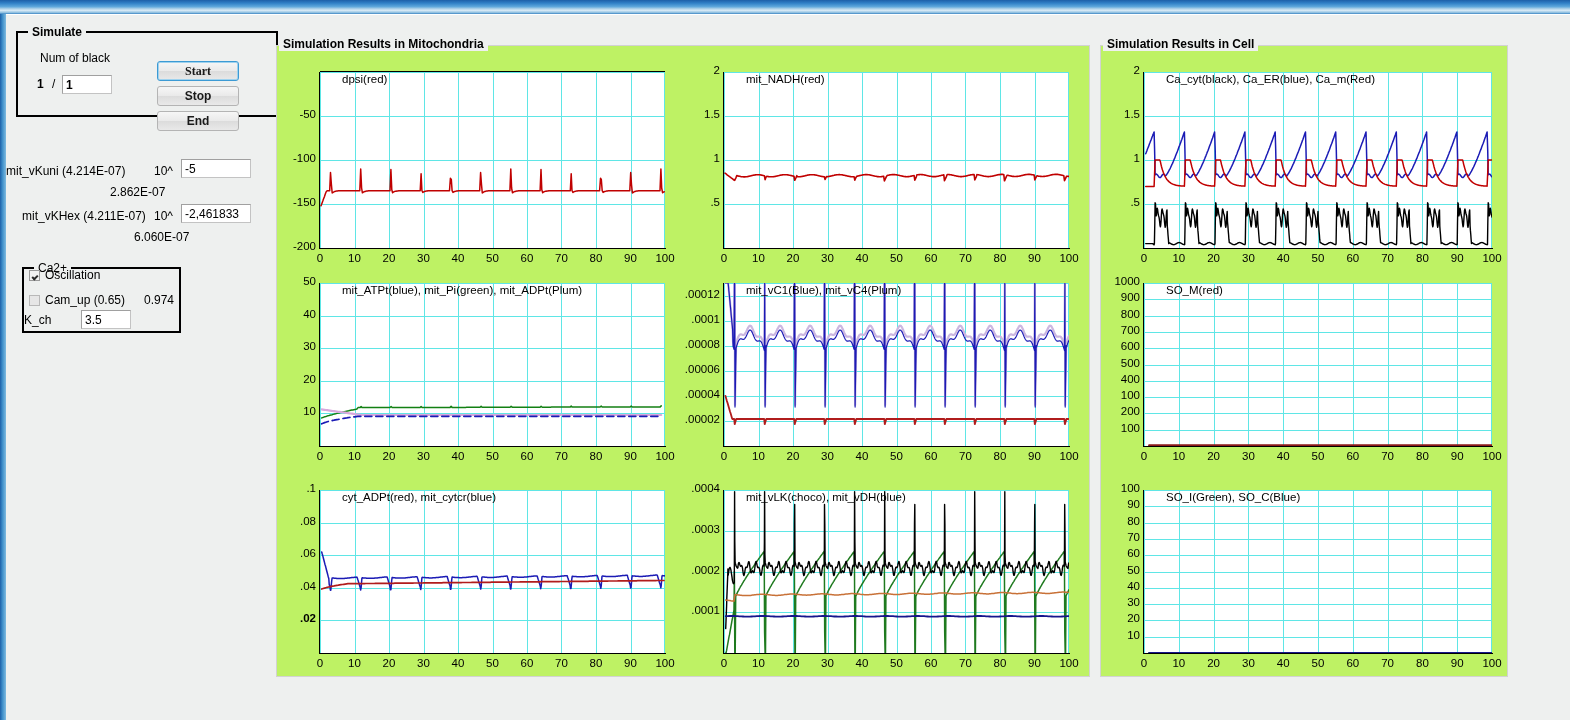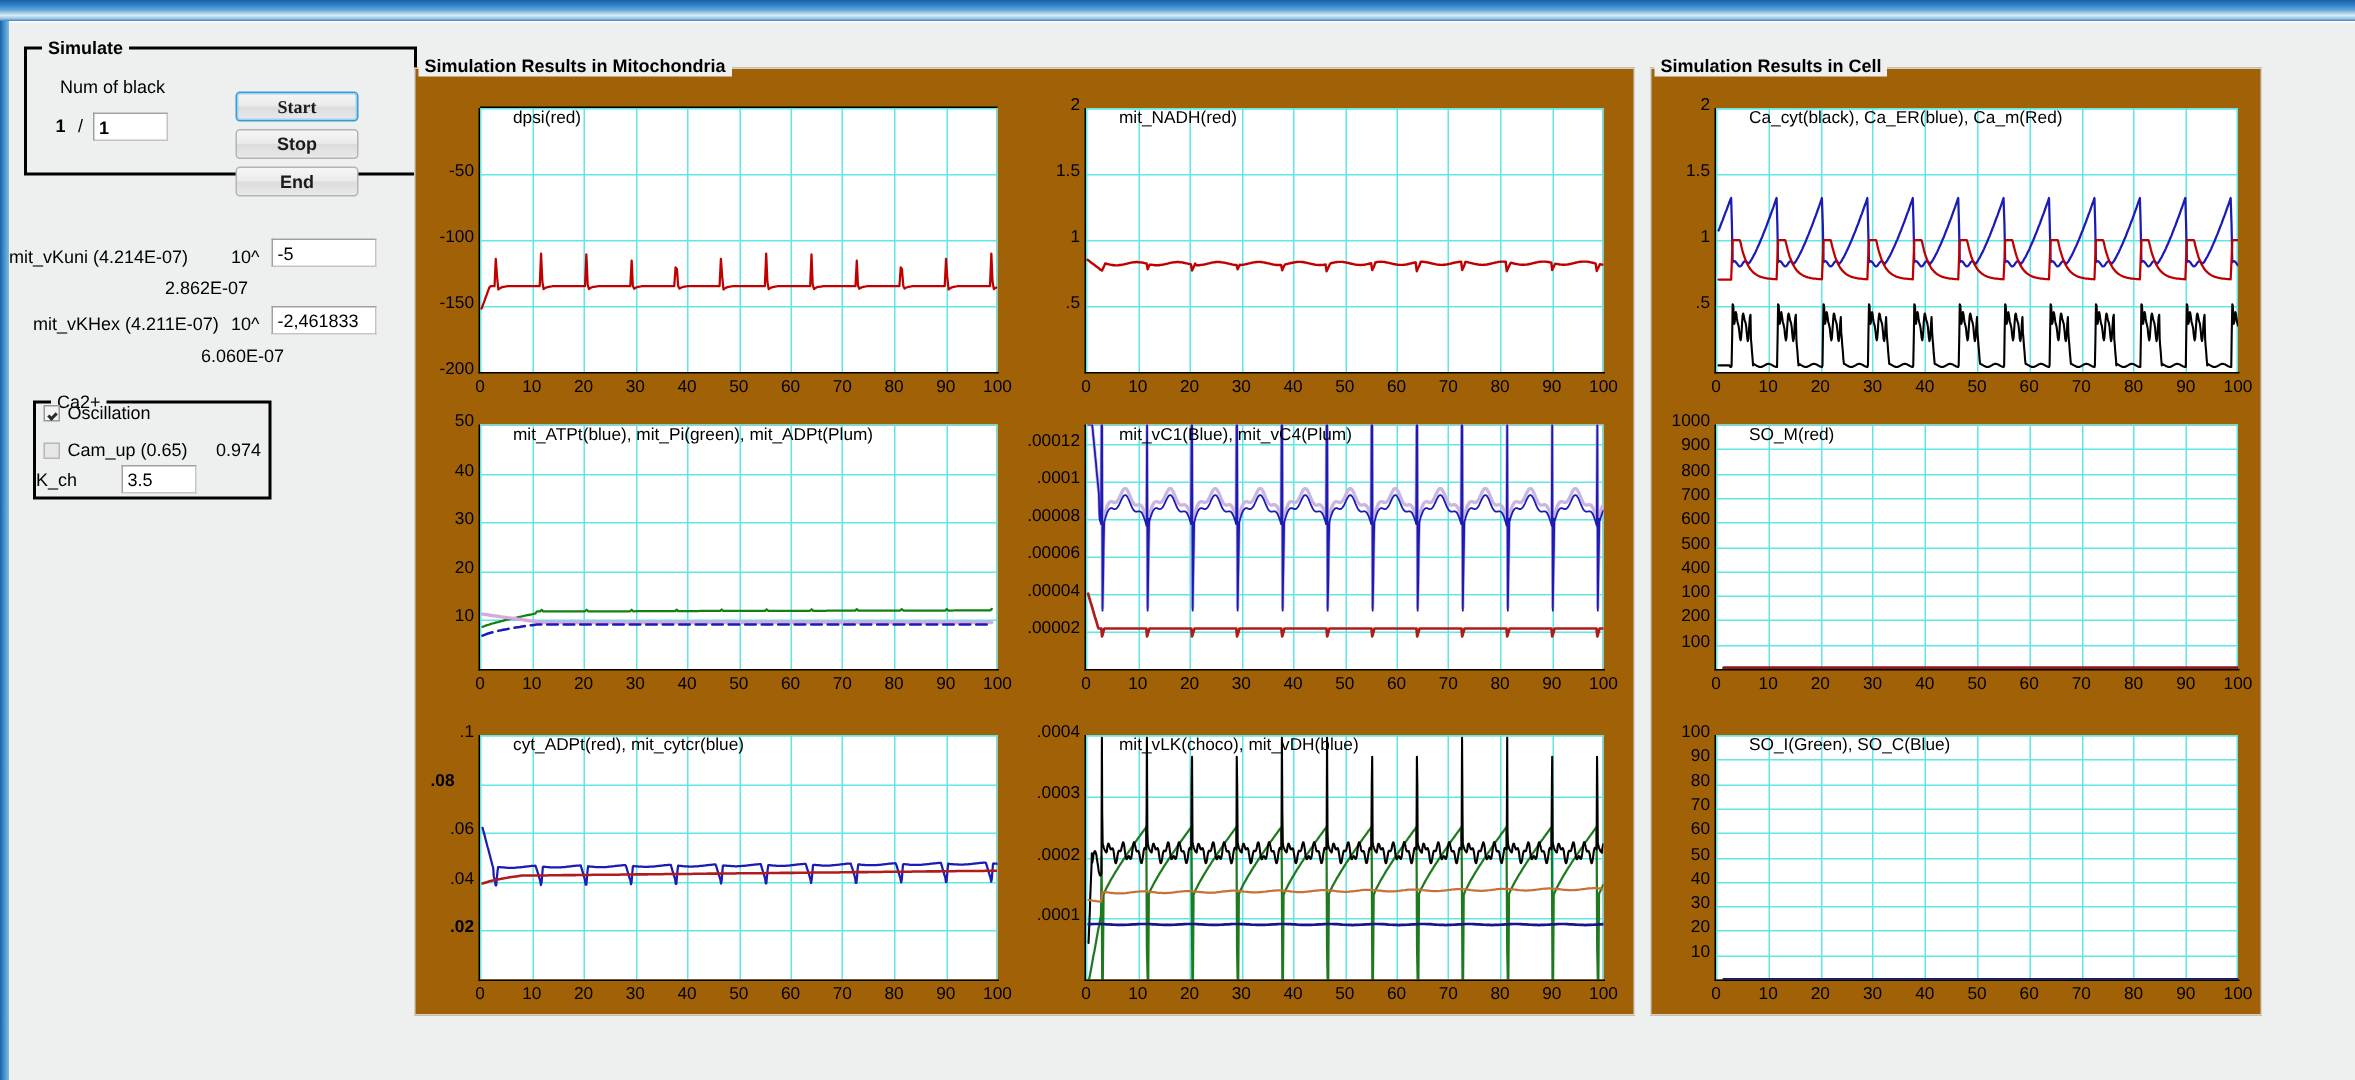--- a/index.html
+++ b/index.html
@@ -65,21 +65,21 @@
   .ck.checked::after{
     content:"";position:absolute;left:2px;top:4px;width:4px;height:2px;
     border-left:2px solid #2b2b2b;border-bottom:2px solid #2b2b2b;
     transform:rotate(-45deg);
   }
   .ck.dim{background:#e6e6e6;border-color:#b8b8b8;}
 
   #ca2-box{left:16px;top:252px;width:155px;height:62px;}
 
   
-  .panel{position:absolute;border:1px solid #d2d2d2;background:#a16207;}
+  .panel{position:absolute;border:1px solid #d2d2d2;background:#bef264;}
   .panel-title{
     position:absolute;background:#eef0ef;padding:0 4px;
     font-weight:bold;font-size:12px;white-space:nowrap;top:-8px;left:4px;
   }
   .plotbox{position:absolute;background:#ffffff;overflow:hidden;}
   .legend{
     position:absolute;font-size:11.5px;color:#000;white-space:nowrap;
     z-index:6;pointer-events:none;
   }
   .ytick{
@@ -448,21 +448,21 @@
         </svg>
         <svg width="345" height="163" class="series">
           <path d="M1.7,61.9L2.1,63.5L2.6,65.1L3.0,66.6L3.4,68.2L3.8,69.8L4.2,71.3L4.6,72.9L5.0,74.5L5.5,76.0L5.9,77.6L6.3,79.2L6.7,80.7L7.1,82.3L7.5,83.8L7.9,85.4L8.3,87.0L8.8,88.5L9.2,94.3L9.6,95.7L10.0,97.1L10.4,100.2L10.8,100.2L11.2,95.7L11.7,90.8L12.1,88.0L12.5,88.0L12.9,88.0L13.3,88.1L13.7,88.1L14.1,88.2L14.6,88.2L15.0,88.2L15.4,88.3L15.8,88.3L16.2,88.3L16.6,88.4L17.0,88.4L17.5,88.4L17.9,88.5L18.3,88.5L18.7,88.5L19.1,88.5L19.5,88.5L19.9,88.5L20.4,88.5L20.8,88.5L21.2,88.5L21.6,88.5L22.0,88.5L22.4,88.5L22.8,88.5L23.3,88.5L23.7,88.4L24.1,88.4L24.5,88.4L24.9,88.3L25.3,88.3L25.7,88.3L26.2,88.2L26.6,88.2L27.0,88.2L27.4,88.1L27.8,88.1L28.2,88.0L28.6,88.0L29.0,87.9L29.5,87.9L29.9,87.8L30.3,87.8L30.7,87.7L31.1,87.7L31.5,87.6L31.9,87.6L32.4,87.5L32.8,87.5L33.2,87.4L33.6,87.4L34.0,87.4L34.4,87.3L34.8,87.3L35.3,87.3L35.7,87.2L36.1,87.2L36.5,87.2L36.9,87.1L37.3,88.0L37.7,89.3L38.2,90.7L38.6,92.1L39.0,93.4L39.4,94.8L39.8,96.2L40.2,97.5L40.6,100.0L41.1,97.9L41.5,93.0L41.9,88.1L42.3,87.8L42.7,87.8L43.1,87.9L43.5,87.9L44.0,87.9L44.4,88.0L44.8,88.0L45.2,88.1L45.6,88.1L46.0,88.1L46.4,88.2L46.9,88.2L47.3,88.2L47.7,88.2L48.1,88.3L48.5,88.3L48.9,88.3L49.3,88.3L49.7,88.3L50.2,88.3L50.6,88.3L51.0,88.3L51.4,88.3L51.8,88.3L52.2,88.3L52.6,88.3L53.1,88.3L53.5,88.2L53.9,88.2L54.3,88.2L54.7,88.1L55.1,88.1L55.5,88.1L56.0,88.0L56.4,88.0L56.8,88.0L57.2,87.9L57.6,87.9L58.0,87.8L58.4,87.8L58.9,87.7L59.3,87.7L59.7,87.6L60.1,87.6L60.5,87.5L60.9,87.5L61.3,87.4L61.8,87.4L62.2,87.3L62.6,87.3L63.0,87.2L63.4,87.2L63.8,87.2L64.2,87.1L64.7,87.1L65.1,87.1L65.5,87.0L65.9,87.0L66.3,87.0L66.7,86.9L67.1,86.9L67.6,88.5L68.0,89.8L68.4,91.2L68.8,92.6L69.2,93.9L69.6,95.3L70.0,96.7L70.4,99.7L70.9,99.7L71.3,95.3L71.7,90.4L72.1,87.5L72.5,87.6L72.9,87.6L73.3,87.7L73.8,87.7L74.2,87.7L74.6,87.8L75.0,87.8L75.4,87.9L75.8,87.9L76.2,87.9L76.7,88.0L77.1,88.0L77.5,88.0L77.9,88.0L78.3,88.0L78.7,88.1L79.1,88.1L79.6,88.1L80.0,88.1L80.4,88.1L80.8,88.1L81.2,88.1L81.6,88.1L82.0,88.1L82.5,88.1L82.9,88.0L83.3,88.0L83.7,88.0L84.1,88.0L84.5,88.0L84.9,87.9L85.4,87.9L85.8,87.8L86.2,87.8L86.6,87.8L87.0,87.7L87.4,87.7L87.8,87.6L88.3,87.6L88.7,87.5L89.1,87.5L89.5,87.4L89.9,87.4L90.3,87.3L90.7,87.3L91.1,87.2L91.6,87.2L92.0,87.1L92.4,87.1L92.8,87.1L93.2,87.0L93.6,87.0L94.0,86.9L94.5,86.9L94.9,86.9L95.3,86.8L95.7,86.8L96.1,86.8L96.5,86.7L96.9,86.7L97.4,87.6L97.8,88.9L98.2,90.3L98.6,91.7L99.0,93.0L99.4,94.4L99.8,95.8L100.3,97.1L100.7,99.5L101.1,97.5L101.5,92.6L101.9,87.7L102.3,87.3L102.7,87.4L103.2,87.4L103.6,87.5L104.0,87.5L104.4,87.5L104.8,87.6L105.2,87.6L105.6,87.7L106.1,87.7L106.5,87.7L106.9,87.8L107.3,87.8L107.7,87.8L108.1,87.8L108.5,87.8L109.0,87.9L109.4,87.9L109.8,87.9L110.2,87.9L110.6,87.9L111.0,87.9L111.4,87.9L111.8,87.9L112.3,87.9L112.7,87.8L113.1,87.8L113.5,87.8L113.9,87.8L114.3,87.8L114.7,87.7L115.2,87.7L115.6,87.7L116.0,87.6L116.4,87.6L116.8,87.5L117.2,87.5L117.6,87.4L118.1,87.4L118.5,87.4L118.9,87.3L119.3,87.3L119.7,87.2L120.1,87.2L120.5,87.1L121.0,87.1L121.4,87.0L121.8,87.0L122.2,86.9L122.6,86.9L123.0,86.8L123.4,86.8L123.9,86.7L124.3,86.7L124.7,86.7L125.1,86.6L125.5,86.6L125.9,86.6L126.3,86.5L126.8,86.5L127.2,86.5L127.6,88.0L128.0,89.4L128.4,90.8L128.8,92.1L129.2,93.5L129.7,94.9L130.1,96.2L130.5,99.3L130.9,99.3L131.3,94.8L131.7,89.9L132.1,87.1L132.5,87.1L133.0,87.2L133.4,87.2L133.8,87.3L134.2,87.3L134.6,87.4L135.0,87.4L135.4,87.4L135.9,87.5L136.3,87.5L136.7,87.5L137.1,87.6L137.5,87.6L137.9,87.6L138.3,87.6L138.8,87.6L139.2,87.7L139.6,87.7L140.0,87.7L140.4,87.7L140.8,87.7L141.2,87.7L141.7,87.7L142.1,87.7L142.5,87.6L142.9,87.6L143.3,87.6L143.7,87.6L144.1,87.6L144.6,87.5L145.0,87.5L145.4,87.5L145.8,87.4L146.2,87.4L146.6,87.3L147.0,87.3L147.5,87.3L147.9,87.2L148.3,87.2L148.7,87.1L149.1,87.1L149.5,87.0L149.9,87.0L150.4,86.9L150.8,86.9L151.2,86.8L151.6,86.8L152.0,86.7L152.4,86.7L152.8,86.6L153.2,86.6L153.7,86.5L154.1,86.5L154.5,86.5L154.9,86.4L155.3,86.4L155.7,86.4L156.1,86.3L156.6,86.3L157.0,86.3L157.4,87.1L157.8,88.5L158.2,89.9L158.6,91.2L159.0,92.6L159.5,94.0L159.9,95.3L160.3,96.7L160.7,99.1L161.1,97.1L161.5,92.2L161.9,87.3L162.4,86.9L162.8,87.0L163.2,87.0L163.6,87.0L164.0,87.1L164.4,87.1L164.8,87.2L165.3,87.2L165.7,87.2L166.1,87.3L166.5,87.3L166.9,87.3L167.3,87.4L167.7,87.4L168.2,87.4L168.6,87.4L169.0,87.4L169.4,87.4L169.8,87.5L170.2,87.5L170.6,87.5L171.1,87.5L171.5,87.5L171.9,87.4L172.3,87.4L172.7,87.4L173.1,87.4L173.5,87.4L173.9,87.4L174.4,87.3L174.8,87.3L175.2,87.3L175.6,87.2L176.0,87.2L176.4,87.2L176.8,87.1L177.3,87.1L177.7,87.0L178.1,87.0L178.5,86.9L178.9,86.9L179.3,86.8L179.7,86.8L180.2,86.7L180.6,86.7L181.0,86.6L181.4,86.6L181.8,86.5L182.2,86.5L182.6,86.4L183.1,86.4L183.5,86.4L183.9,86.3L184.3,86.3L184.7,86.2L185.1,86.2L185.5,86.2L186.0,86.1L186.4,86.1L186.8,86.1L187.2,86.1L187.6,87.6L188.0,89.0L188.4,90.3L188.9,91.7L189.3,93.1L189.7,94.4L190.1,95.8L190.5,98.9L190.9,98.9L191.3,94.4L191.8,89.5L192.2,86.7L192.6,86.7L193.0,86.8L193.4,86.8L193.8,86.9L194.2,86.9L194.6,86.9L195.1,87.0L195.5,87.0L195.9,87.0L196.3,87.1L196.7,87.1L197.1,87.1L197.5,87.2L198.0,87.2L198.4,87.2L198.8,87.2L199.2,87.2L199.6,87.2L200.0,87.2L200.4,87.2L200.9,87.2L201.3,87.2L201.7,87.2L202.1,87.2L202.5,87.2L202.9,87.2L203.3,87.2L203.8,87.2L204.2,87.1L204.6,87.1L205.0,87.1L205.4,87.0L205.8,87.0L206.2,87.0L206.7,86.9L207.1,86.9L207.5,86.8L207.9,86.8L208.3,86.7L208.7,86.7L209.1,86.6L209.6,86.6L210.0,86.5L210.4,86.5L210.8,86.4L211.2,86.4L211.6,86.3L212.0,86.3L212.5,86.3L212.9,86.2L213.3,86.2L213.7,86.1L214.1,86.1L214.5,86.0L214.9,86.0L215.3,86.0L215.8,85.9L216.2,85.9L216.6,85.9L217.0,85.9L217.4,86.7L217.8,88.1L218.2,89.4L218.7,90.8L219.1,92.2L219.5,93.5L219.9,94.9L220.3,96.3L220.7,98.7L221.1,96.6L221.6,91.7L222.0,86.9L222.4,86.5L222.8,86.5L223.2,86.6L223.6,86.6L224.0,86.7L224.5,86.7L224.9,86.7L225.3,86.8L225.7,86.8L226.1,86.8L226.5,86.9L226.9,86.9L227.4,86.9L227.8,87.0L228.2,87.0L228.6,87.0L229.0,87.0L229.4,87.0L229.8,87.0L230.3,87.0L230.7,87.0L231.1,87.0L231.5,87.0L231.9,87.0L232.3,87.0L232.7,87.0L233.2,87.0L233.6,87.0L234.0,86.9L234.4,86.9L234.8,86.9L235.2,86.8L235.6,86.8L236.0,86.8L236.5,86.7L236.9,86.7L237.3,86.6L237.7,86.6L238.1,86.5L238.5,86.5L238.9,86.5L239.4,86.4L239.8,86.4L240.2,86.3L240.6,86.3L241.0,86.2L241.4,86.2L241.8,86.1L242.3,86.1L242.7,86.0L243.1,86.0L243.5,85.9L243.9,85.9L244.3,85.8L244.7,85.8L245.2,85.8L245.6,85.7L246.0,85.7L246.4,85.7L246.8,85.7L247.2,85.7L247.6,87.2L248.1,88.5L248.5,89.9L248.9,91.3L249.3,92.6L249.7,94.0L250.1,95.4L250.5,98.5L251.0,98.5L251.4,94.0L251.8,89.1L252.2,86.3L252.6,86.3L253.0,86.3L253.4,86.4L253.9,86.4L254.3,86.5L254.7,86.5L255.1,86.5L255.5,86.6L255.9,86.6L256.3,86.6L256.7,86.7L257.2,86.7L257.6,86.7L258.0,86.8L258.4,86.8L258.8,86.8L259.2,86.8L259.6,86.8L260.1,86.8L260.5,86.8L260.9,86.8L261.3,86.8L261.7,86.8L262.1,86.8L262.5,86.8L263.0,86.8L263.4,86.8L263.8,86.7L264.2,86.7L264.6,86.7L265.0,86.6L265.4,86.6L265.9,86.6L266.3,86.5L266.7,86.5L267.1,86.5L267.5,86.4L267.9,86.4L268.3,86.3L268.8,86.3L269.2,86.2L269.6,86.2L270.0,86.1L270.4,86.1L270.8,86.0L271.2,86.0L271.7,85.9L272.1,85.9L272.5,85.8L272.9,85.8L273.3,85.7L273.7,85.7L274.1,85.7L274.6,85.6L275.0,85.6L275.4,85.5L275.8,85.5L276.2,85.5L276.6,85.5L277.0,85.4L277.4,86.3L277.9,87.6L278.3,89.0L278.7,90.4L279.1,91.7L279.5,93.1L279.9,94.5L280.3,95.8L280.8,98.3L281.2,96.2L281.6,91.3L282.0,86.4L282.4,86.1L282.8,86.1L283.2,86.1L283.7,86.2L284.1,86.2L284.5,86.3L284.9,86.3L285.3,86.3L285.7,86.4L286.1,86.4L286.6,86.5L287.0,86.5L287.4,86.5L287.8,86.5L288.2,86.6L288.6,86.6L289.0,86.6L289.5,86.6L289.9,86.6L290.3,86.6L290.7,86.6L291.1,86.6L291.5,86.6L291.9,86.6L292.4,86.6L292.8,86.6L293.2,86.6L293.6,86.5L294.0,86.5L294.4,86.5L294.8,86.4L295.3,86.4L295.7,86.4L296.1,86.3L296.5,86.3L296.9,86.3L297.3,86.2L297.7,86.2L298.1,86.1L298.6,86.1L299.0,86.0L299.4,86.0L299.8,85.9L300.2,85.9L300.6,85.8L301.0,85.8L301.5,85.7L301.9,85.7L302.3,85.6L302.7,85.6L303.1,85.5L303.5,85.5L303.9,85.5L304.4,85.4L304.8,85.4L305.2,85.4L305.6,85.3L306.0,85.3L306.4,85.3L306.8,85.2L307.3,85.2L307.7,86.8L308.1,88.1L308.5,89.5L308.9,90.9L309.3,92.2L309.7,93.6L310.2,94.9L310.6,98.0L311.0,98.0L311.4,93.6L311.8,88.7L312.2,85.8L312.6,85.9L313.1,85.9L313.5,86.0L313.9,86.0L314.3,86.0L314.7,86.1L315.1,86.1L315.5,86.2L316.0,86.2L316.4,86.2L316.8,86.3L317.2,86.3L317.6,86.3L318.0,86.3L318.4,86.3L318.8,86.4L319.3,86.4L319.7,86.4L320.1,86.4L320.5,86.4L320.9,86.4L321.3,86.4L321.7,86.4L322.2,86.4L322.6,86.4L323.0,86.3L323.4,86.3L323.8,86.3L324.2,86.3L324.6,86.3L325.1,86.2L325.5,86.2L325.9,86.1L326.3,86.1L326.7,86.1L327.1,86.0L327.5,86.0L328.0,85.9L328.4,85.9L328.8,85.8L329.2,85.8L329.6,85.7L330.0,85.7L330.4,85.6L330.9,85.6L331.3,85.5L331.7,85.5L332.1,85.4L332.5,85.4L332.9,85.4L333.3,85.3L333.8,85.3L334.2,85.2L334.6,85.2L335.0,85.2L335.4,85.1L335.8,85.1L336.2,85.1L336.7,85.0L337.1,85.0L337.5,85.9L337.9,87.2L338.3,88.6L338.7,90.0L339.1,91.3L339.5,92.7L340.0,94.1L340.4,95.4L340.8,97.8L341.2,95.8L341.6,90.9L342.0,86.0L342.4,85.6L342.9,85.7L343.3,85.7L343.7,85.8L344.1,85.8L344.5,85.8L344.9,85.9" fill="none" stroke="#1b1bb5" stroke-width="1.5" stroke-linejoin="round" stroke-linecap="round"></path>
           <path d="M1.7,99.0L3.1,98.5L4.5,98.1L5.9,97.7L7.2,97.3L8.6,97.0L10.0,96.7L11.4,96.4L12.8,96.1L14.1,95.9L15.5,95.6L16.9,95.4L18.3,95.2L19.7,94.9L21.0,94.7L22.4,94.5L23.8,94.3L25.2,94.1L26.6,93.9L27.9,93.7L29.3,93.7L30.7,93.7L32.1,93.7L33.5,93.7L34.8,93.7L36.2,93.6L37.6,93.6L39.0,93.6L40.4,93.6L41.7,93.6L43.1,93.6L44.5,93.6L45.9,93.5L47.3,93.5L48.6,93.5L50.0,93.5L51.4,93.5L52.8,93.5L54.2,93.5L55.5,93.4L56.9,93.4L58.3,93.4L59.7,93.4L61.1,93.4L62.4,93.4L63.8,93.4L65.2,93.3L66.6,93.3L68.0,93.3L69.3,93.3L70.7,93.3L72.1,93.3L73.5,93.3L74.9,93.2L76.2,93.2L77.6,93.2L79.0,93.2L80.4,93.2L81.8,93.2L83.1,93.2L84.5,93.1L85.9,93.1L87.3,93.1L88.7,93.1L90.0,93.1L91.4,93.1L92.8,93.1L94.2,93.0L95.6,93.0L96.9,93.0L98.3,93.0L99.7,93.0L101.1,93.0L102.5,93.0L103.8,92.9L105.2,92.9L106.6,92.9L108.0,92.9L109.4,92.9L110.7,92.9L112.1,92.9L113.5,92.8L114.9,92.8L116.3,92.8L117.6,92.8L119.0,92.8L120.4,92.8L121.8,92.8L123.2,92.7L124.5,92.7L125.9,92.7L127.3,92.7L128.7,92.7L130.1,92.7L131.4,92.7L132.8,92.6L134.2,92.6L135.6,92.6L137.0,92.6L138.3,92.6L139.7,92.6L141.1,92.6L142.5,92.5L143.9,92.5L145.2,92.5L146.6,92.5L148.0,92.5L149.4,92.5L150.8,92.5L152.1,92.4L153.5,92.4L154.9,92.4L156.3,92.4L157.7,92.4L159.0,92.4L160.4,92.4L161.8,92.3L163.2,92.3L164.6,92.3L165.9,92.3L167.3,92.3L168.7,92.3L170.1,92.3L171.5,92.2L172.8,92.2L174.2,92.2L175.6,92.2L177.0,92.2L178.4,92.2L179.7,92.2L181.1,92.1L182.5,92.1L183.9,92.1L185.3,92.1L186.6,92.1L188.0,92.1L189.4,92.1L190.8,92.0L192.2,92.0L193.5,92.0L194.9,92.0L196.3,92.0L197.7,92.0L199.1,92.0L200.4,91.9L201.8,91.9L203.2,91.9L204.6,91.9L206.0,91.9L207.3,91.9L208.7,91.9L210.1,91.9L211.5,91.8L212.9,91.8L214.2,91.8L215.6,91.8L217.0,91.8L218.4,91.8L219.8,91.8L221.1,91.7L222.5,91.7L223.9,91.7L225.3,91.7L226.7,91.7L228.0,91.7L229.4,91.7L230.8,91.6L232.2,91.6L233.6,91.6L234.9,91.6L236.3,91.6L237.7,91.6L239.1,91.6L240.5,91.5L241.8,91.5L243.2,91.5L244.6,91.5L246.0,91.5L247.4,91.5L248.7,91.5L250.1,91.4L251.5,91.4L252.9,91.4L254.3,91.4L255.6,91.4L257.0,91.4L258.4,91.4L259.8,91.3L261.2,91.3L262.5,91.3L263.9,91.3L265.3,91.3L266.7,91.3L268.1,91.3L269.4,91.2L270.8,91.2L272.2,91.2L273.6,91.2L275.0,91.2L276.3,91.2L277.7,91.2L279.1,91.1L280.5,91.1L281.9,91.1L283.2,91.1L284.6,91.1L286.0,91.1L287.4,91.1L288.8,91.0L290.1,91.0L291.5,91.0L292.9,91.0L294.3,91.0L295.7,91.0L297.0,91.0L298.4,90.9L299.8,90.9L301.2,90.9L302.6,90.9L303.9,90.9L305.3,90.9L306.7,90.9L308.1,90.8L309.5,90.8L310.8,90.8L312.2,90.8L313.6,90.8L315.0,90.8L316.4,90.8L317.7,90.7L319.1,90.7L320.5,90.7L321.9,90.7L323.3,90.7L324.6,90.7L326.0,90.7L327.4,90.6L328.8,90.6L330.2,90.6L331.5,90.6L332.9,90.6L334.3,90.6L335.7,90.6L337.1,90.5L338.4,90.5L339.8,90.5L341.2,90.5L342.6,90.5L344.0,90.5" fill="none" stroke="#b01c1c" stroke-width="1.7" stroke-linejoin="round" stroke-linecap="round"></path>
         </svg>
       </div>
       <div class="axisline" style="left:313px;top:475px;width:1px;height:164px;"></div>
       <div class="axisline" style="left:313px;top:638px;width:347px;height:1px;"></div>
       <div class="legend" style="left:336px;top:476px;">cyt_ADPt(red), mit_cytcr(blue)</div>
       <div class="ytick" style="left:268px;top:468px;width:42px;">.1</div>
-      <div class="ytick" style="left:255px;top:500.6px;width:42px;font-weight:bold;">.08</div>
+      <div class="ytick" style="left:268px;top:500.6px;width:42px;">.08</div>
       <div class="ytick" style="left:268px;top:533.2px;width:42px;">.06</div>
       <div class="ytick" style="left:268px;top:565.8px;width:42px;">.04</div>
       <div class="ytick" style="left:268px;top:598.4px;width:42px;font-weight:bold;">.02</div>
       <div class="xtick" style="left:297px;top:642px;width:34px;">0</div>
       <div class="xtick" style="left:331.5px;top:642px;width:34px;">10</div>
       <div class="xtick" style="left:366px;top:642px;width:34px;">20</div>
       <div class="xtick" style="left:400.5px;top:642px;width:34px;">30</div>
       <div class="xtick" style="left:435px;top:642px;width:34px;">40</div>
       <div class="xtick" style="left:469.5px;top:642px;width:34px;">50</div>
       <div class="xtick" style="left:504px;top:642px;width:34px;">60</div>

